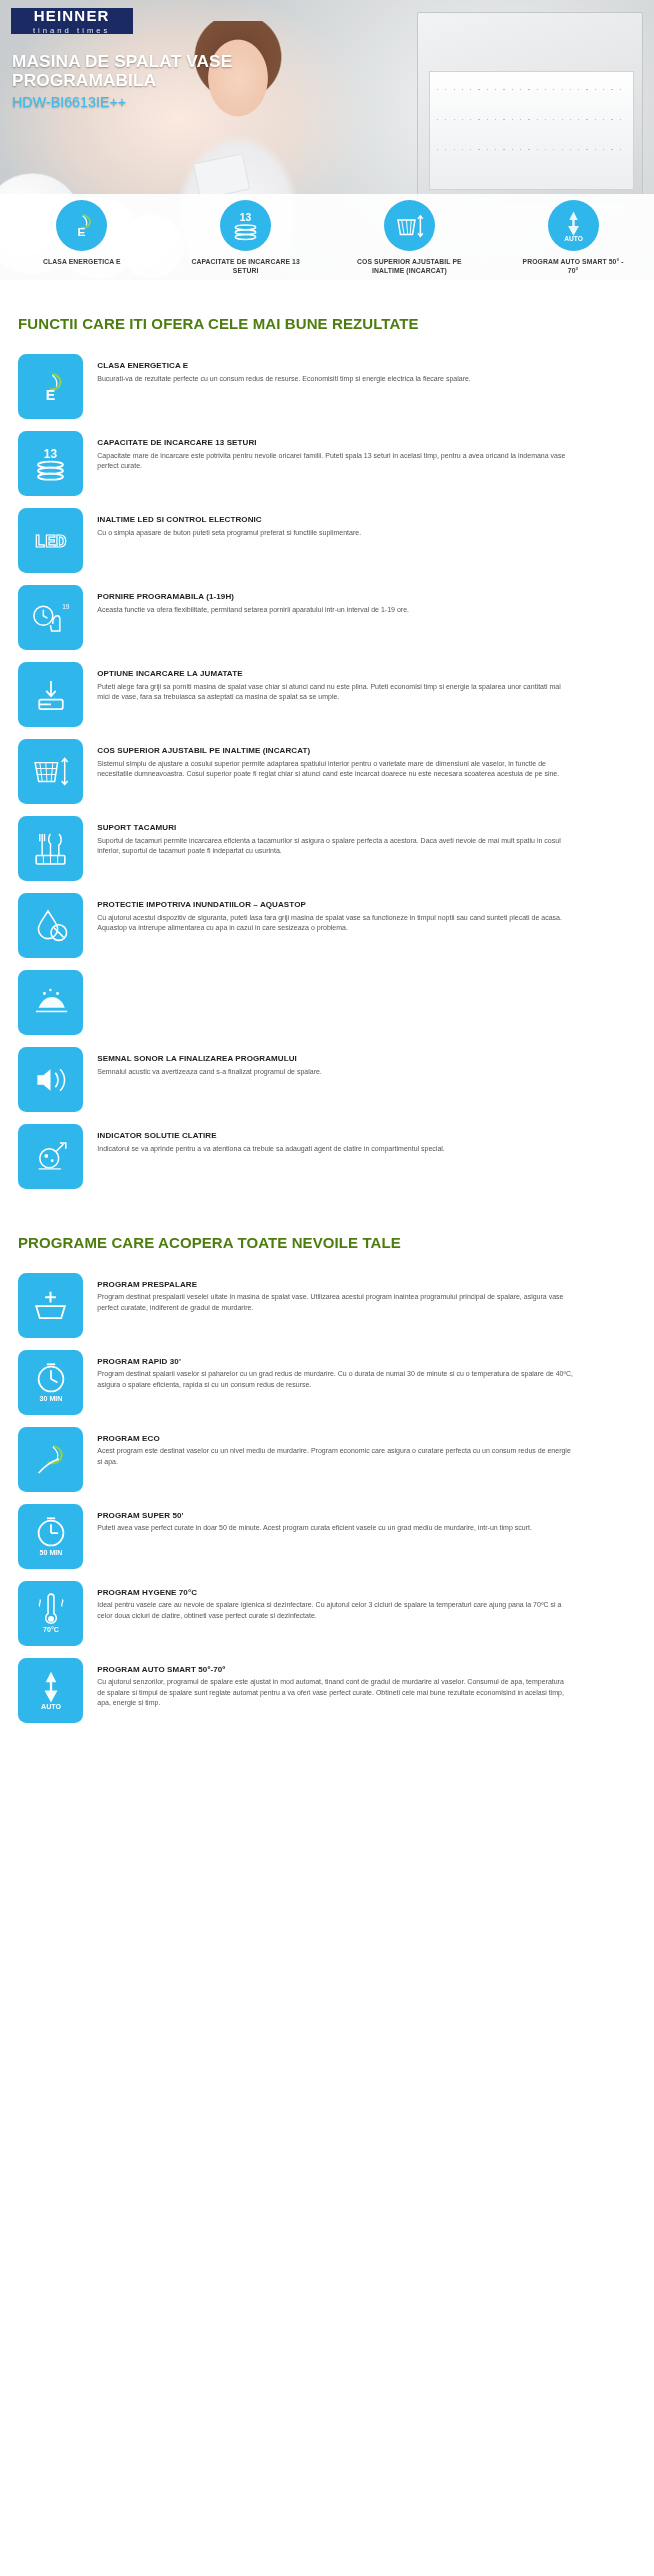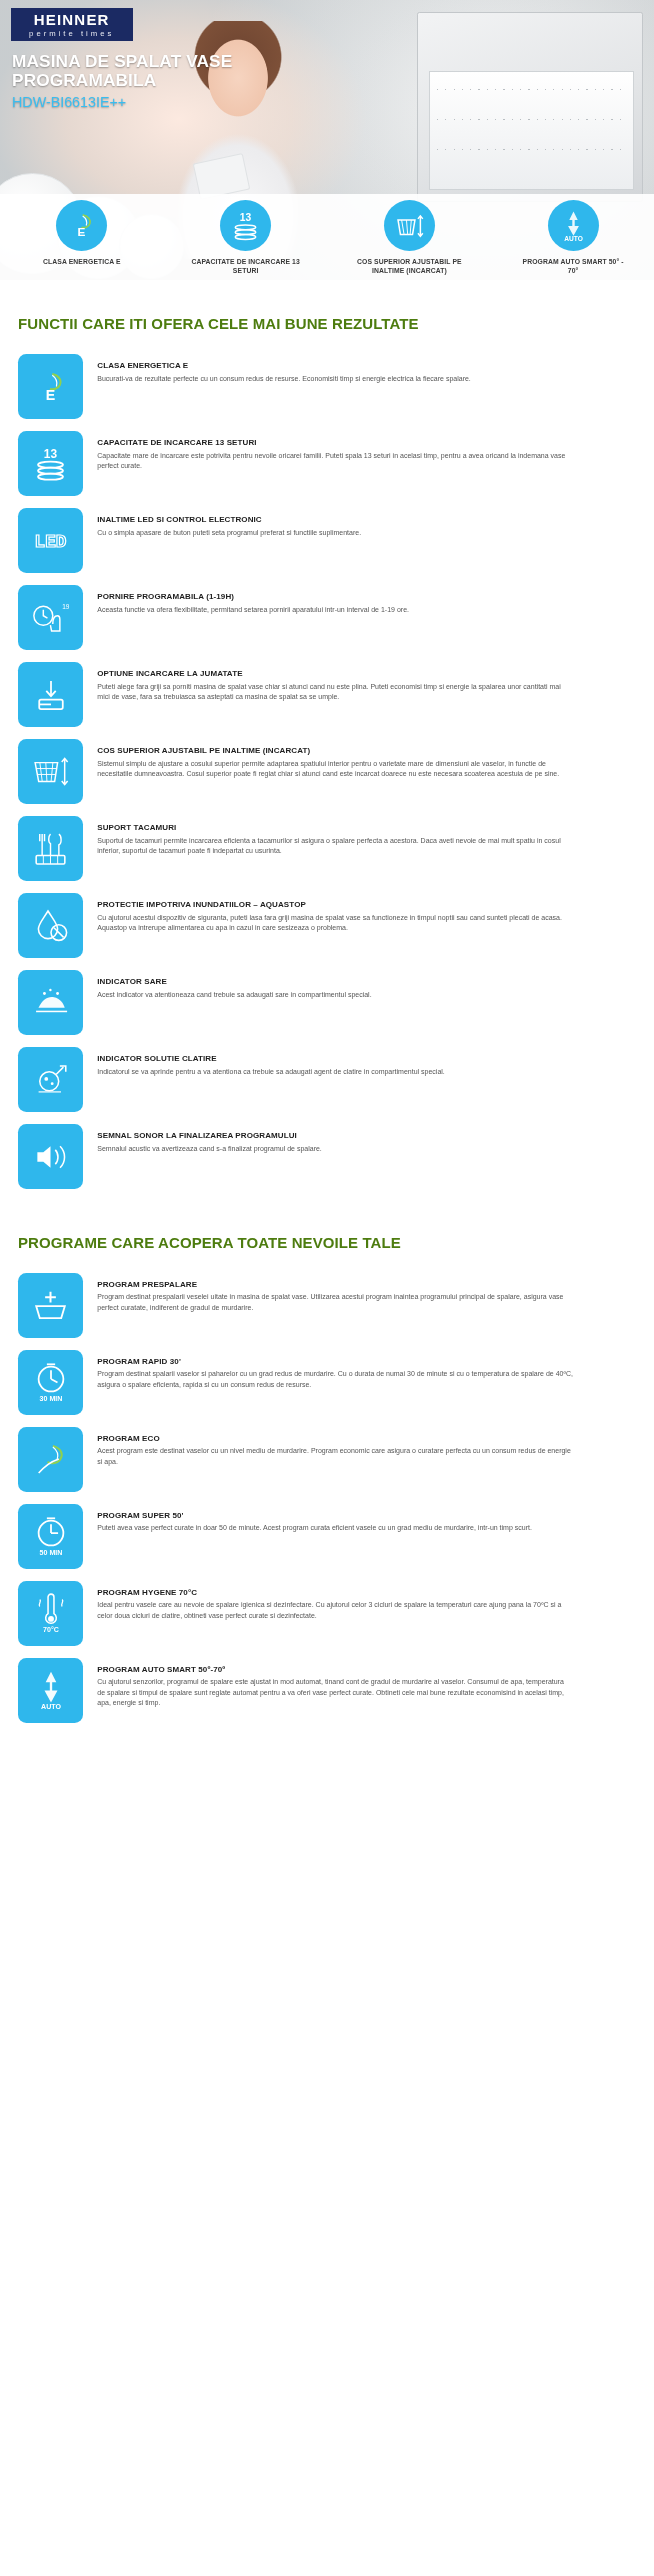--- a/index.html
+++ b/index.html
@@ -72,21 +72,21 @@
     transform: rotate(-12deg);
   }
 
   .hero-overlay {
     position: absolute; left: 0; top: 0; width: 226px; height: 238px;
     background: linear-gradient(90deg, rgba(18,28,66,0.0) 0%, rgba(18,28,66,0.0) 100%);
   }
 
   .logo-box {
     position: absolute; left: 10.7px; top: 8.3px;
-    width: 122px; height: 33px;
+    width: 122px; height: 26px;
     background: #1b2a63;
     display: flex; flex-direction: column;
     justify-content: center; align-items: center;
     color: #ffffff;
   }
   .logo-word {
     font-weight: bold; font-size: 15px; letter-spacing: 1.2px;
     line-height: 1;
   }
   .logo-tag {
@@ -176,21 +176,21 @@
   <div class="dw-rack dw-rack3"></div>
   <div class="person"></div>
   <div class="tablet"></div>
   <div class="plate p1"></div>
   <div class="plate p2"></div>
   <div class="plate p3"></div>
   <div class="hero-overlay"></div>
 
   <div class="logo-box">
     <div class="logo-word">HEINNER</div>
-    <div class="logo-tag">permite times</div>
+    <div class="logo-tag">tinand times</div>
   </div>
 
   <div class="hero-title">MASINA DE SPALAT VASE PROGRAMABILA</div>
   <div class="hero-model">HDW-BI6613IE++</div>
 
   <div class="hero-strip">
 
     <div class="hs-item">
       <div class="hs-circle">
         <svg width="33" height="33" viewBox="0 0 56 56">
@@ -367,57 +367,53 @@
   <div class="row">
     <div class="row-icon">
       <svg width="42" height="37" viewBox="0 0 70 62">
         <path d="M14 40 C20 26 30 20 40 22 C50 24 56 32 58 40 Z" fill="#ffffff" opacity="0.95"></path>
         <circle cx="24" cy="16" r="2.4" fill="#ffffff"></circle>
         <circle cx="34" cy="10" r="2" fill="#ffffff"></circle>
         <circle cx="46" cy="16" r="2.4" fill="#ffffff"></circle>
         <path d="M10 46 L62 46" stroke="#ffffff" stroke-width="2.6"></path>
       </svg>
     </div>
-    <div class="row-text">
-      <div class="row-title">INDICATOR SARE</div>
-      <div class="row-desc">Acest indicator va atentioneaza cand trebuie sa adaugati sare in compartimentul special.</div>
+  </div>
+
+  <div class="row">
+    <div class="row-icon">
+      <svg width="43" height="36" viewBox="0 0 72 60">
+        <path d="M14 22 L24 22 L36 12 L36 48 L24 38 L14 38 Z" fill="#ffffff"></path>
+        <path d="M44 18 c6 6 6 18 0 24" fill="none" stroke="#ffffff" stroke-width="2.6"></path>
+        <path d="M52 12 c10 10 10 26 0 36" fill="none" stroke="#ffffff" stroke-width="2.6"></path>
+      </svg>
+    </div>
+    <div class="row-text">
+      <div class="row-title">SEMNAL SONOR LA FINALIZAREA PROGRAMULUI</div>
+      <div class="row-desc">Semnalul acustic va avertizeaza cand s-a finalizat programul de spalare.</div>
     </div>
   </div>
 
   <div class="row">
     <div class="row-icon">
       <svg width="42" height="39" viewBox="0 0 70 66">
         <circle cx="32" cy="36" r="16" fill="none" stroke="#ffffff" stroke-width="2.6"></circle>
         <circle cx="27" cy="32" r="3.2" fill="#ffffff"></circle>
         <circle cx="37" cy="40" r="2.4" fill="#ffffff"></circle>
         <path d="M44 24 L56 12" stroke="#ffffff" stroke-width="2.6"></path>
         <path d="M50 10 l10 0 0 10" fill="none" stroke="#ffffff" stroke-width="2.6"></path>
         <path d="M14 54 L52 54" stroke="#ffffff" stroke-width="2"></path>
       </svg>
     </div>
     <div class="row-text">
       <div class="row-title">INDICATOR SOLUTIE CLATIRE</div>
       <div class="row-desc">Indicatorul se va aprinde pentru a va atentiona ca trebuie sa adaugati agent de clatire in compartimentul special.</div>
     </div>
   </div>
 
-  <div class="row">
-    <div class="row-icon">
-      <svg width="43" height="36" viewBox="0 0 72 60">
-        <path d="M14 22 L24 22 L36 12 L36 48 L24 38 L14 38 Z" fill="#ffffff"></path>
-        <path d="M44 18 c6 6 6 18 0 24" fill="none" stroke="#ffffff" stroke-width="2.6"></path>
-        <path d="M52 12 c10 10 10 26 0 36" fill="none" stroke="#ffffff" stroke-width="2.6"></path>
-      </svg>
-    </div>
-    <div class="row-text">
-      <div class="row-title">SEMNAL SONOR LA FINALIZAREA PROGRAMULUI</div>
-      <div class="row-desc">Semnalul acustic va avertizeaza cand s-a finalizat programul de spalare.</div>
-    </div>
-  </div>
-
 </div>
 
 <h2 class="section-head second">PROGRAME CARE ACOPERA TOATE NEVOILE TALE</h2>
 
 <div class="rows">
 
   <div class="row">
     <div class="row-icon">
       <svg width="43" height="37" viewBox="0 0 72 62">
         <path d="M36 8 L36 26 M27 17 L45 17" stroke="#ffffff" stroke-width="3.4"></path>

